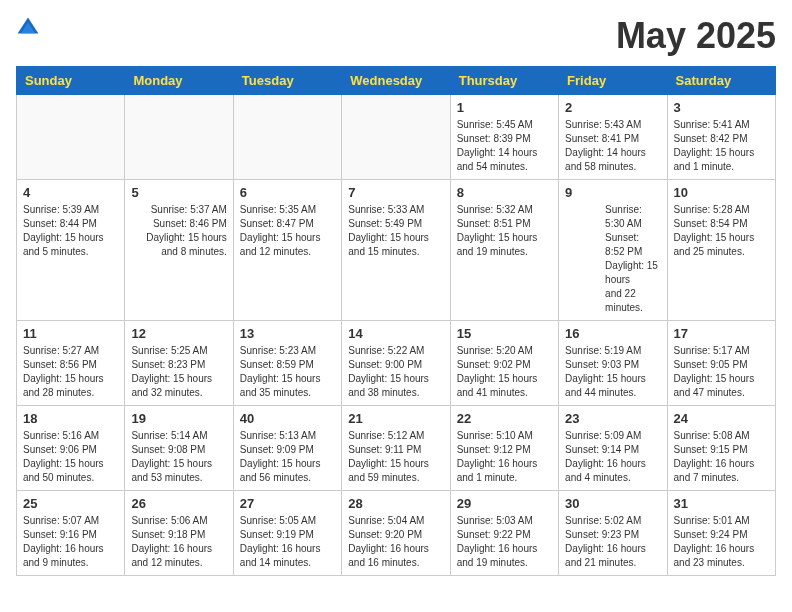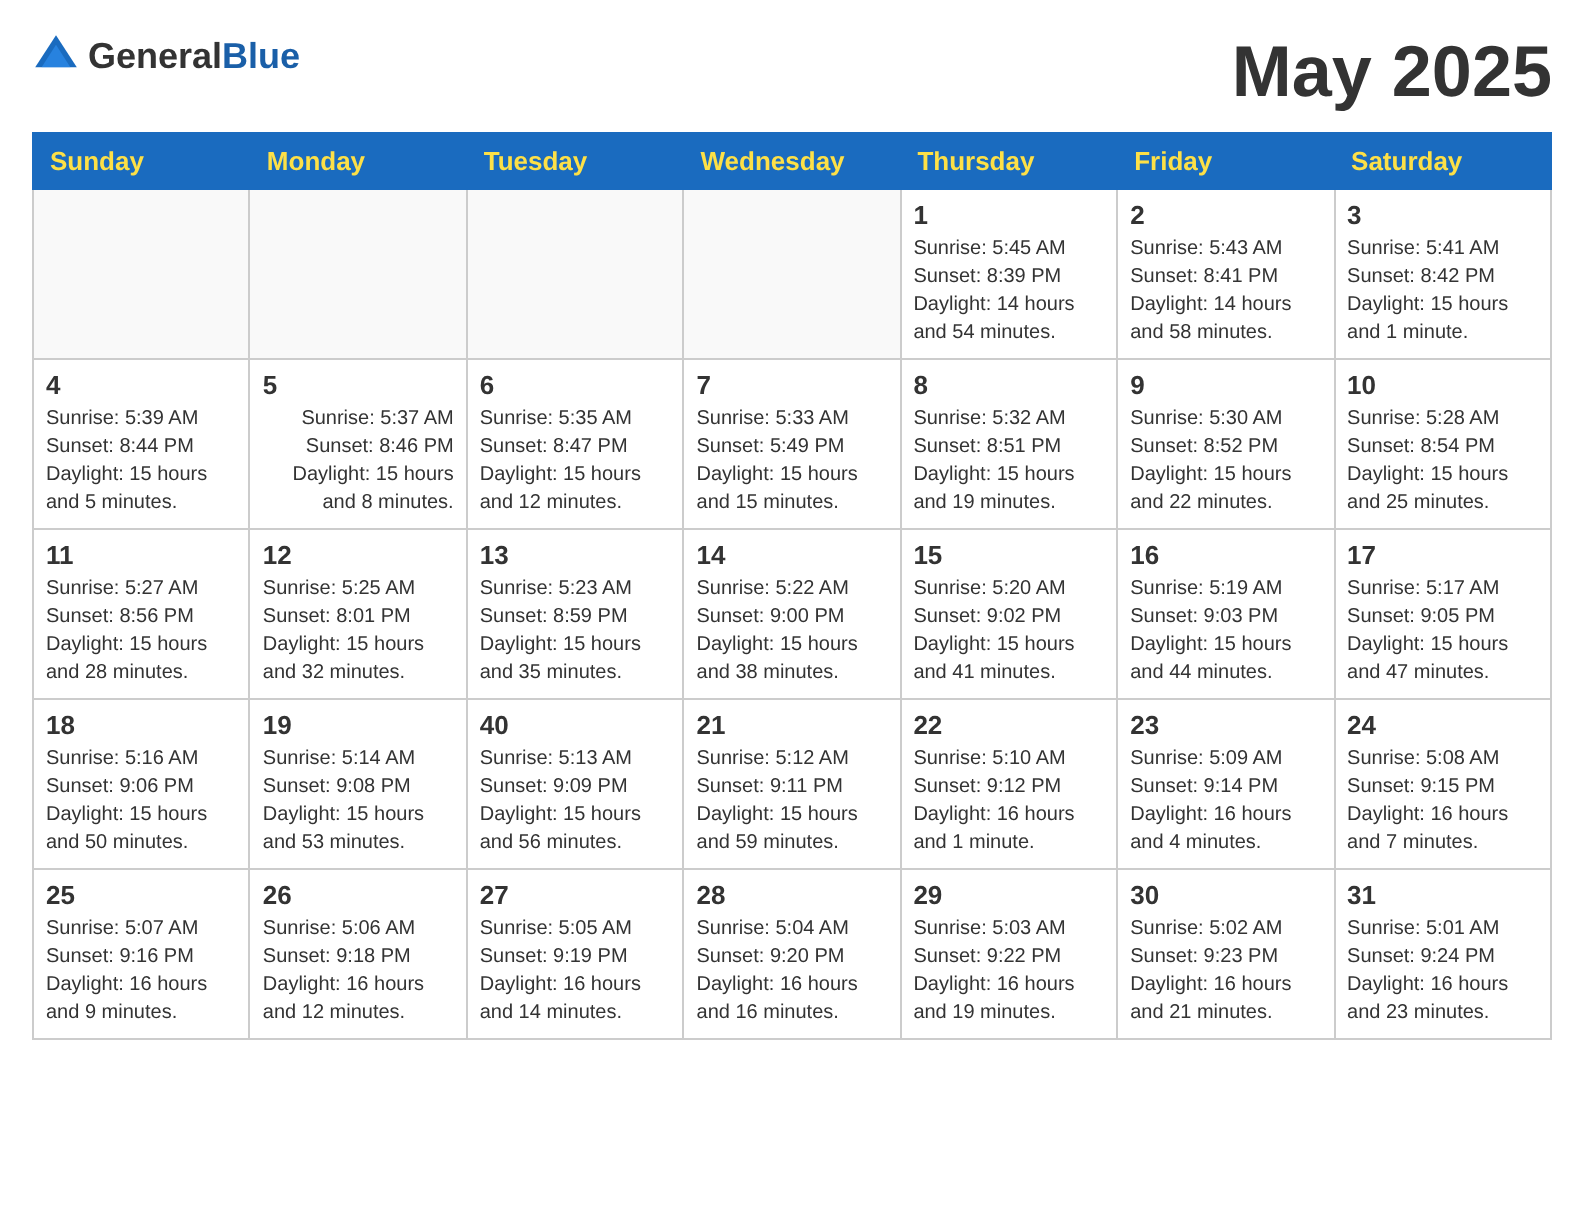--- a/index.html
+++ b/index.html
@@ -79,25 +79,20 @@
   </style>
 </head>
 <body>
 
 <div class="header">
   <div class="logo">
     <svg class="logo-icon" viewBox="0 0 30 30" xmlns="http://www.w3.org/2000/svg">
       <polygon points="15,2 28,22 2,22" fill="#1a6bbf"></polygon>
       <polygon points="15,8 24,22 6,22" fill="#3399ff" opacity="0.5"></polygon>
     </svg>
-    <div>
-      <div>
-        <span style="font-size:18px;font-weight:bold;color:#333;">General</span><span style="font-size:18px;font-weight:bold;color:#1a5fa8;">Blue</span>
-      </div>
-    </div>
   </div>
   <div class="title-section">
     <div class="month-title">May 2025</div>
   </div>
 </div>
 
 <table class="calendar">
   <thead>
     <tr>
     <th>Sunday</th>
@@ -168,21 +163,21 @@
         </td>
         <td>
           <div class="day-number">8</div>
           <div class="day-info" style="white-space: pre-line;">Sunrise: 5:32 AM
 Sunset: 8:51 PM
 Daylight: 15 hours
 and 19 minutes.</div>
         </td>
         <td>
           <div class="day-number">9</div>
-          <div class="day-info" style="white-space: pre-line;">Sunrise: 5:30 AM
+          <div class="day-info" style="white-space: pre-line; margin-left: 40px;">Sunrise: 5:30 AM
 Sunset: 8:52 PM
 Daylight: 15 hours
 and 22 minutes.</div>
         </td>
         <td>
           <div class="day-number">10</div>
           <div class="day-info" style="white-space: pre-line;">Sunrise: 5:28 AM
 Sunset: 8:54 PM
 Daylight: 15 hours
 and 25 minutes.</div>
@@ -192,21 +187,21 @@
         <td>
           <div class="day-number">11</div>
           <div class="day-info" style="white-space: pre-line;">Sunrise: 5:27 AM
 Sunset: 8:56 PM
 Daylight: 15 hours
 and 28 minutes.</div>
         </td>
         <td>
           <div class="day-number">12</div>
           <div class="day-info" style="white-space: pre-line;">Sunrise: 5:25 AM
-Sunset: 8:01 PM
+Sunset: 8:23 PM
 Daylight: 15 hours
 and 32 minutes.</div>
         </td>
         <td>
           <div class="day-number">13</div>
           <div class="day-info" style="white-space: pre-line;">Sunrise: 5:23 AM
 Sunset: 8:59 PM
 Daylight: 15 hours
 and 35 minutes.</div>
         </td>

